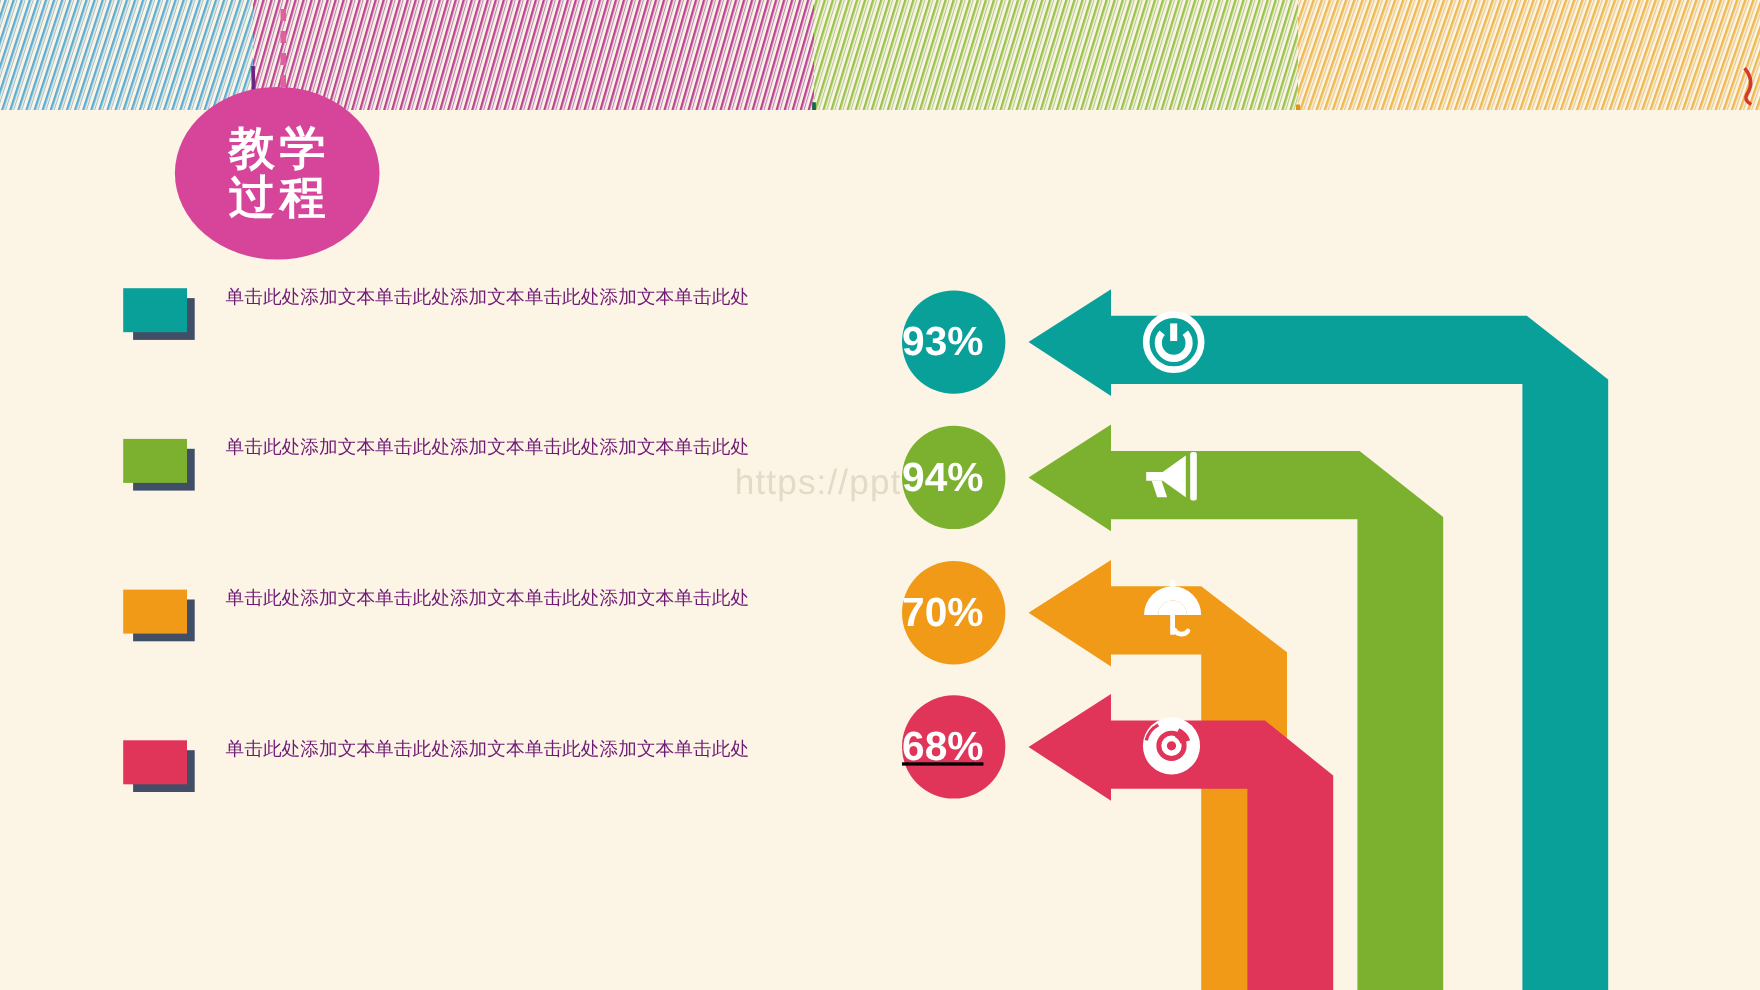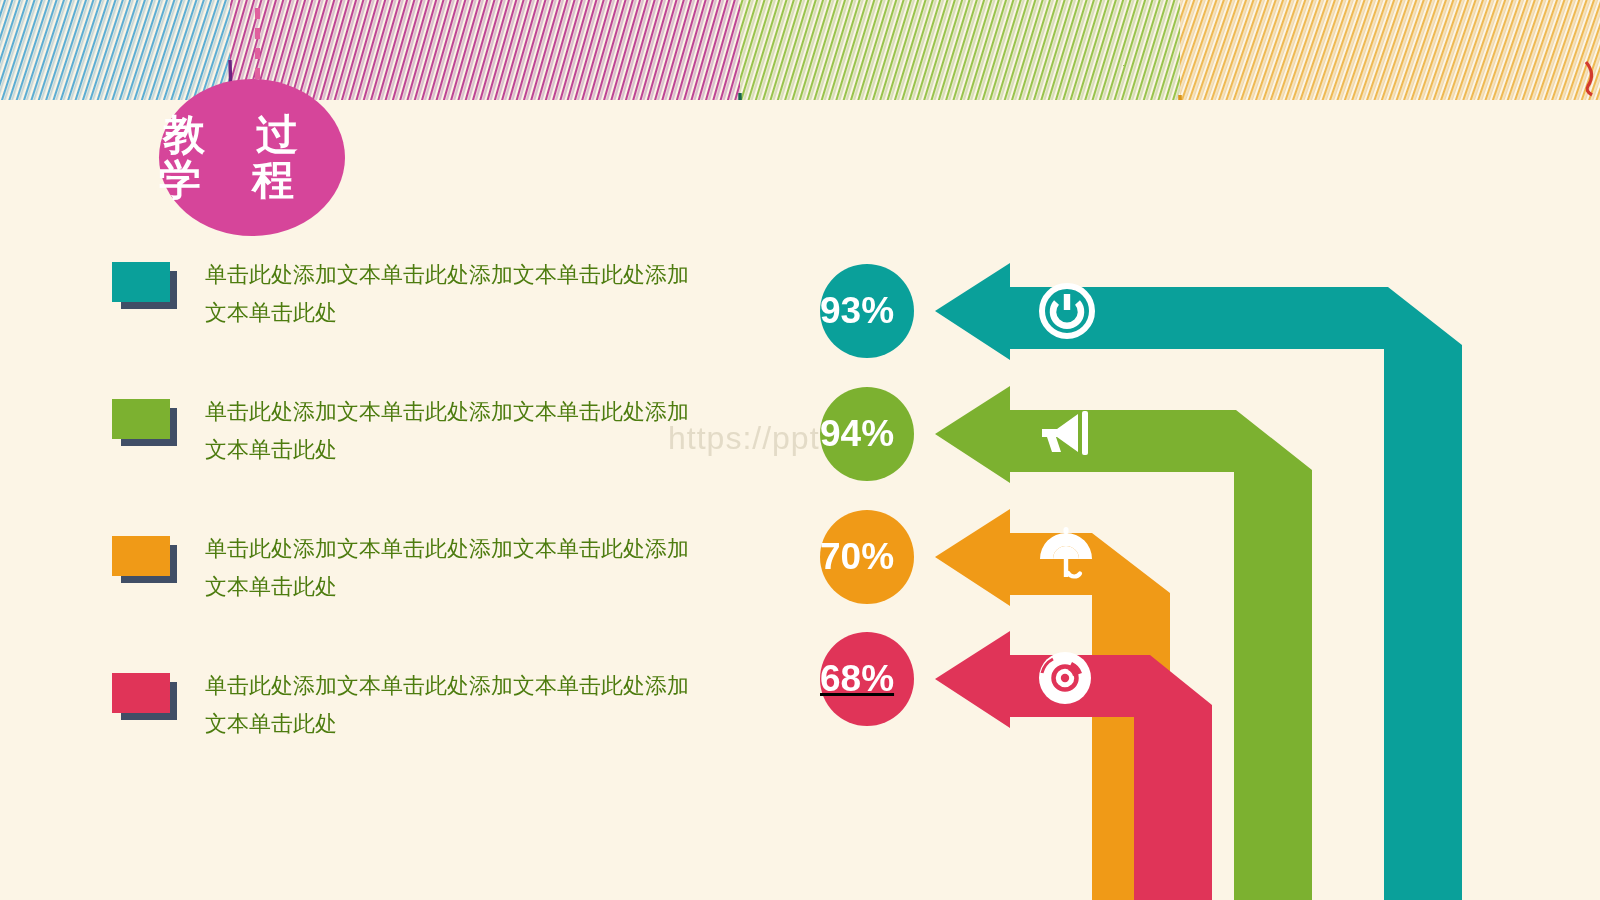--- a/index.html
+++ b/index.html
@@ -19,42 +19,42 @@
   
   .dash-line {
     position:absolute; left:255px; top:8px; width:5px; height:80px;
     background:repeating-linear-gradient(to bottom,#E0609E 0px,#E0609E 11px,transparent 11px,transparent 20px);
   }
 
   
   .title-bubble {
     position:absolute; left:159px; top:79px; width:186px; height:157px;
     border-radius:50%; background:#D6459A;
-    display:flex; flex-direction:row; align-items:center; justify-content:center;
+    display:flex; flex-direction:column; align-items:center; justify-content:center;
   }
   .title-bubble .tline {
     color:#FFFFFF; font-size:42px; font-weight:700; line-height:1.06;
     letter-spacing:4px; font-family:"Liberation Sans","DejaVu Sans",sans-serif;
     text-indent:4px;
   }
 
   
   #list { position:absolute; left:112px; top:250px; width:620px; }
   .list-item { position:relative; height:137px; }
   .sw-wrap { position:absolute; left:0; top:12px; width:70px; height:52px; }
   .sw-shadow {
     position:absolute; left:9px; top:9px; width:56px; height:38px;
     background:#404E66;
   }
   .sw-color {
     position:absolute; left:0px; top:0px; width:58px; height:40px;
   }
   .li-text {
     position:absolute; left:93px; top:6px; width:490px;
-    color:#4d7c0f; font-size:22px; line-height:1.73;
+    color:#701a75; font-size:17px; line-height:1.73;
     font-family:"DejaVu Serif","Liberation Serif",serif;
     letter-spacing:0px;
   }
 
   
   .watermark {
     position:absolute; left:668px; top:420px;
     font-size:32px; color:#E3DBC7; letter-spacing:1px;
     font-family:"Liberation Sans","DejaVu Sans",sans-serif;
     white-space:nowrap; z-index:3;

